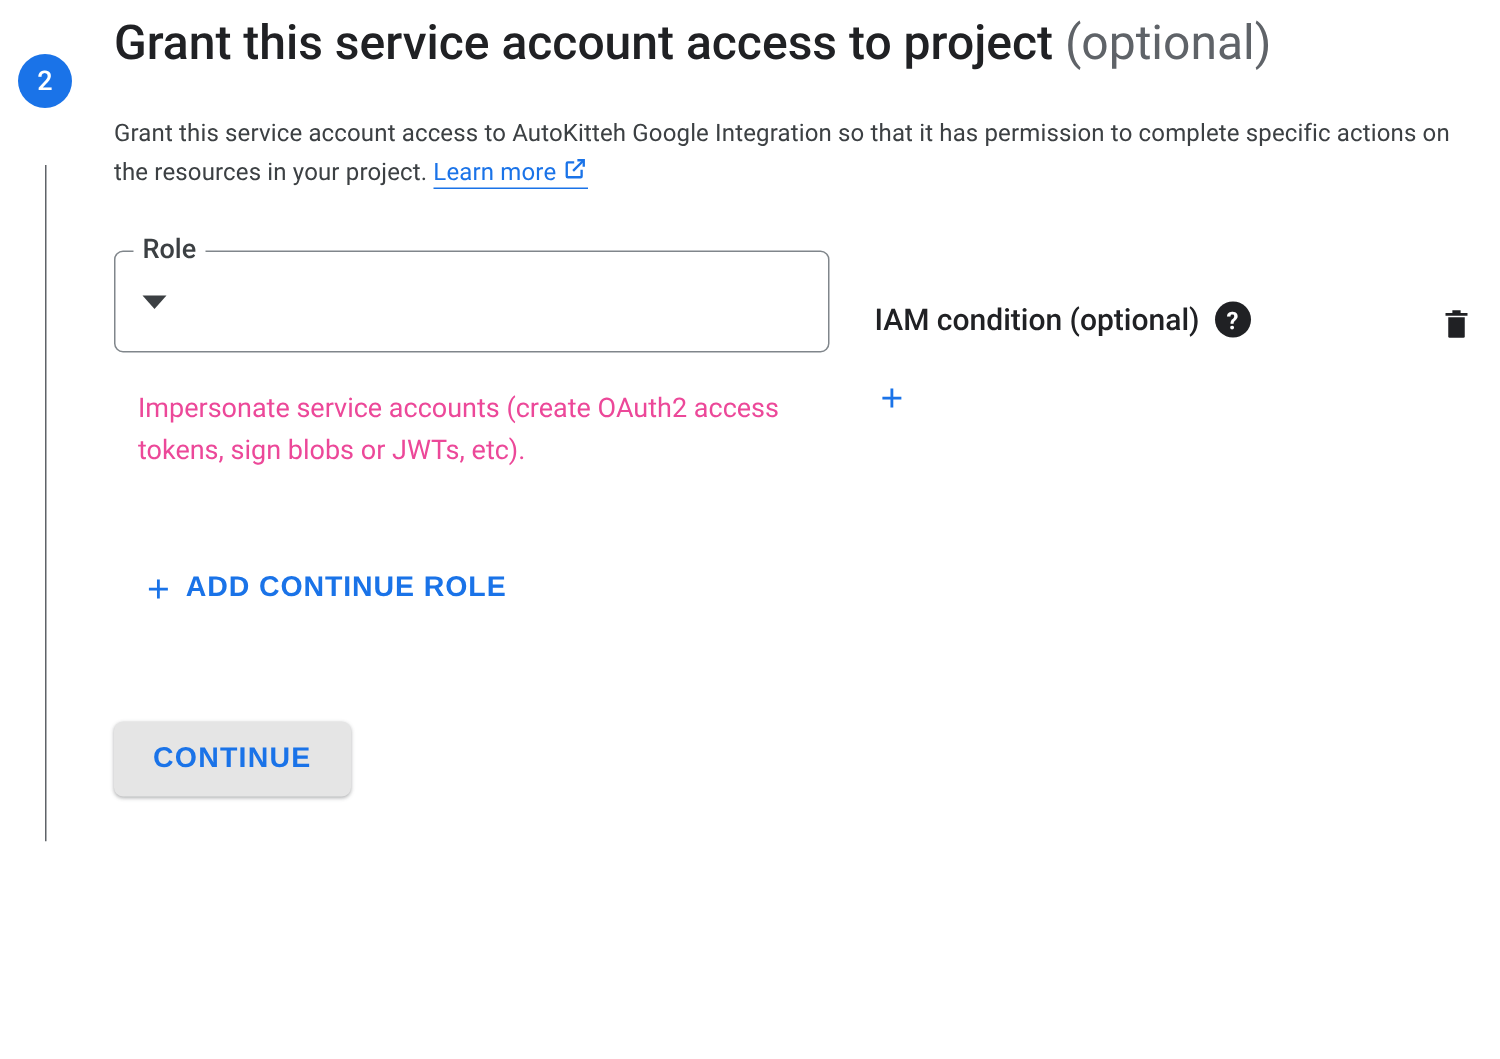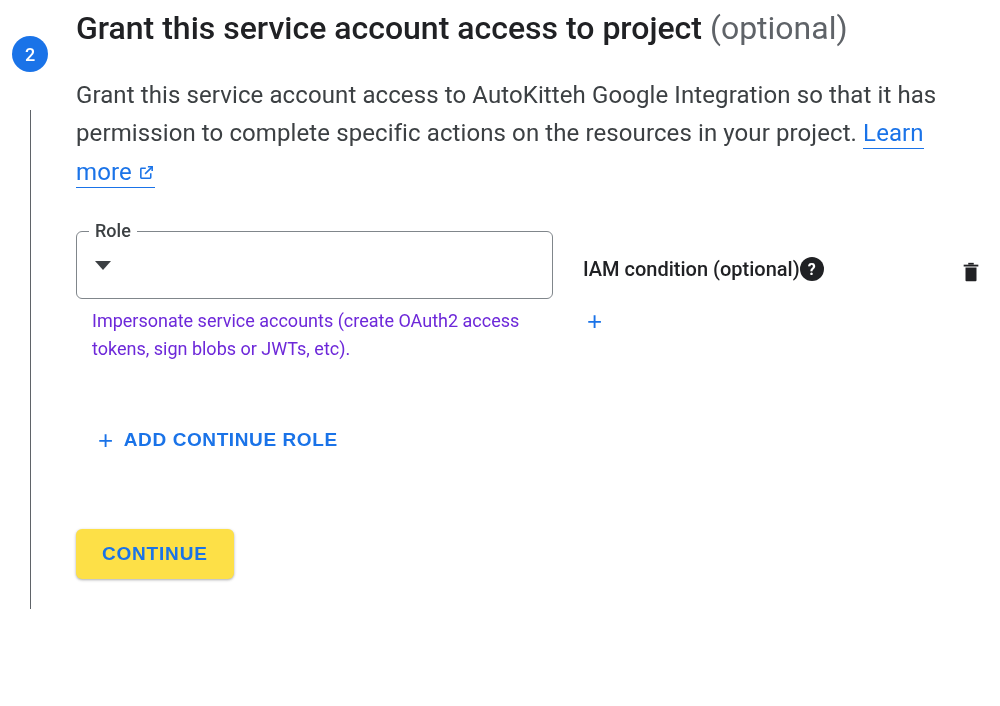--- a/index.html
+++ b/index.html
@@ -55,21 +55,21 @@
       font-weight: 500;
       color: #202124;
       line-height: 1.25;
       letter-spacing: 0;
     }
     .heading-optional {
       color: #5f6368;
       font-weight: 400;
     }
     .description {
-      font-size: 24px;
+      font-size: 16px;
       line-height: 1.6;
       color: #3c4043;
       margin-top: 28px;
       letter-spacing: 0.1px;
     }
     .learn-more {
       color: #1a73e8;
       text-decoration: none;
       border-bottom: 1px solid #1a73e8;
       padding-bottom: 1px;
@@ -118,33 +118,33 @@
     .dropdown-icon {
       width: 0;
       height: 0;
       border-left: 8px solid transparent;
       border-right: 8px solid transparent;
       border-top: 9px solid #3c4043;
     }
     .role-description {
       font-size: 18px;
       line-height: 1.55;
-      color: #6d28d9;
-      margin-top: 8px;
+      color: #ec4899;
+      margin-top: 24px;
       padding-left: 16px;
       padding-right: 20px;
     }
     .condition-column {
       flex: 1;
       padding-top: 2px;
     }
     .condition-header {
       display: flex;
       align-items: center;
-      gap: 0;
+      gap: 10px;
       font-size: 20px;
       font-weight: 500;
       color: #202124;
     }
     .help-icon {
       width: 24px;
       height: 24px;
       border-radius: 50%;
       background: #202124;
       color: #fff;
@@ -194,21 +194,21 @@
       line-height: 0;
     }
     .add-role-section {
       margin-top: 56px;
       padding-left: 18px;
     }
     .continue-section {
       margin-top: 68px;
     }
     .continue-button {
-      background: #fde047;
+      background: #e5e5e5;
       border: none;
       border-radius: 6px;
       box-shadow: 0 1px 3px rgba(60,64,67,0.3), 0 1px 2px rgba(60,64,67,0.15);
       color: #1a73e8;
       font-size: 19px;
       font-weight: 600;
       letter-spacing: 0.8px;
       padding: 14px 26px;
       cursor: pointer;
     }

